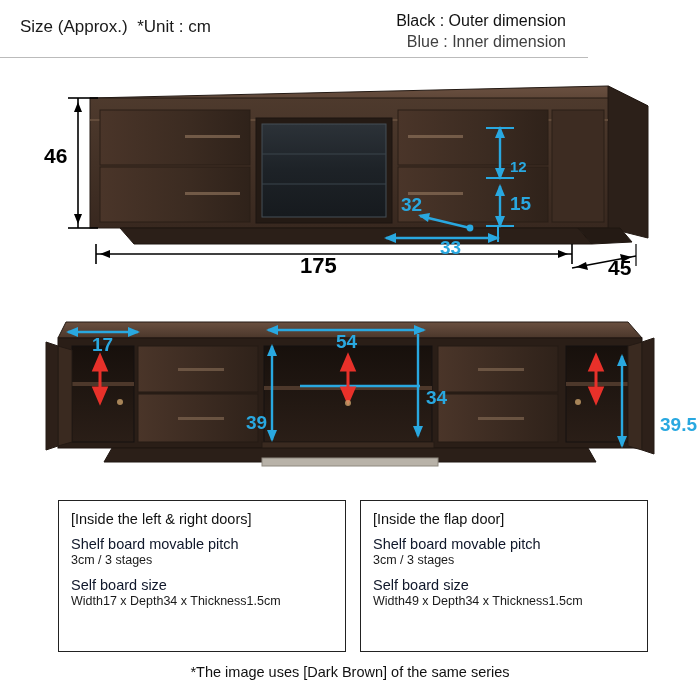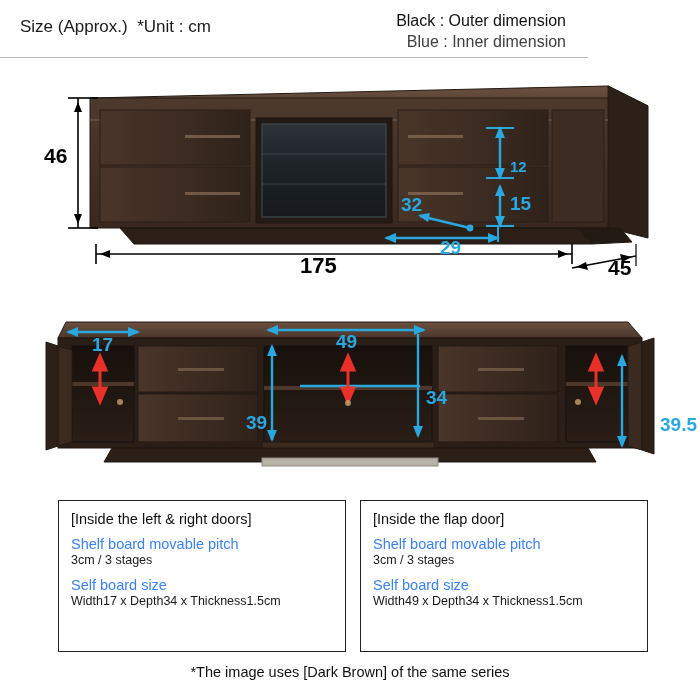--- a/index.html
+++ b/index.html
@@ -84,21 +84,21 @@
     background: #ffffff;
     margin-top: 8px;
   }
   .info-title {
     font-size: 14.5px;
     color: #111111;
     margin-bottom: 9px;
   }
   .info-head {
     font-size: 14.5px;
-    color: #3b82f6;
+    color: #0f172a;
     margin-bottom: 1px;
   }
   .info-sub {
     font-size: 12.5px;
     color: #1a1a1a;
     margin-bottom: 10px;
   }
   .footnote {
     position: absolute;
     left: 0; top: 664px;
@@ -207,21 +207,21 @@
     <circle cx="470" cy="170" r="3.4" fill="#29a8e0"></circle>
   </svg>
 
   <div class="txt dim-black" style="left:44px; top:86px; font-size:21px;">46</div>
   <div class="txt dim-black" style="left:300px; top:195px; font-size:22px;">175</div>
   <div class="txt dim-black" style="left:608px; top:198px; font-size:21px;">45</div>
 
   <div class="txt dim-blue" style="left:510px; top:76px; font-size:15px;margin-top:24px;">12</div>
   <div class="txt dim-blue" style="left:510px; top:135px; font-size:19px;">15</div>
   <div class="txt dim-blue" style="left:401px; top:136px; font-size:19px;">32</div>
-  <div class="txt dim-blue" style="left:440px; top:179px; font-size:19px;">29</div>
+  <div class="txt dim-blue" style="left:440px; top:179px; font-size:19px;">33</div>
 </div>
 
 <div class="unit2">
   <svg width="700" height="180" viewBox="0 0 700 180">
     <defs>
       <linearGradient id="topface2" x1="0" y1="0" x2="0" y2="1">
         <stop offset="0%" stop-color="#6a5040"></stop>
         <stop offset="100%" stop-color="#4b372b"></stop>
       </linearGradient>
       <linearGradient id="inner" x1="0" y1="0" x2="0" y2="1">
@@ -298,21 +298,21 @@
       <line x1="596" y1="62" x2="596" y2="96"></line>
       <polygon points="596,56 590,70 602,70"></polygon>
       <polygon points="596,102 590,88 602,88"></polygon>
     </g>
     <circle cx="120" cy="102" r="3" fill="#c9a06a" opacity=".8"></circle>
     <circle cx="348" cy="103" r="3" fill="#c9a06a" opacity=".8"></circle>
     <circle cx="578" cy="102" r="3" fill="#c9a06a" opacity=".8"></circle>
   </svg>
 
   <div class="txt dim-blue" style="left:92px; top:34px; font-size:19px;">17</div>
-  <div class="txt dim-blue" style="left:336px; top:31px; font-size:19px;">49</div>
+  <div class="txt dim-blue" style="left:336px; top:31px; font-size:19px;">54</div>
   <div class="txt dim-blue" style="left:426px; top:87px; font-size:19px;">34</div>
   <div class="txt dim-blue" style="left:246px; top:112px; font-size:19px;">39</div>
   <div class="txt dim-blue" style="left:620px; top:114px; font-size:19px;margin-left:40px;">39.5</div>
 </div>
 
 <div class="boxes">
 
   <div class="info-box">
     <div class="info-title">[Inside the left &amp; right doors]</div>
     <div class="info-head">Shelf board movable pitch</div>

